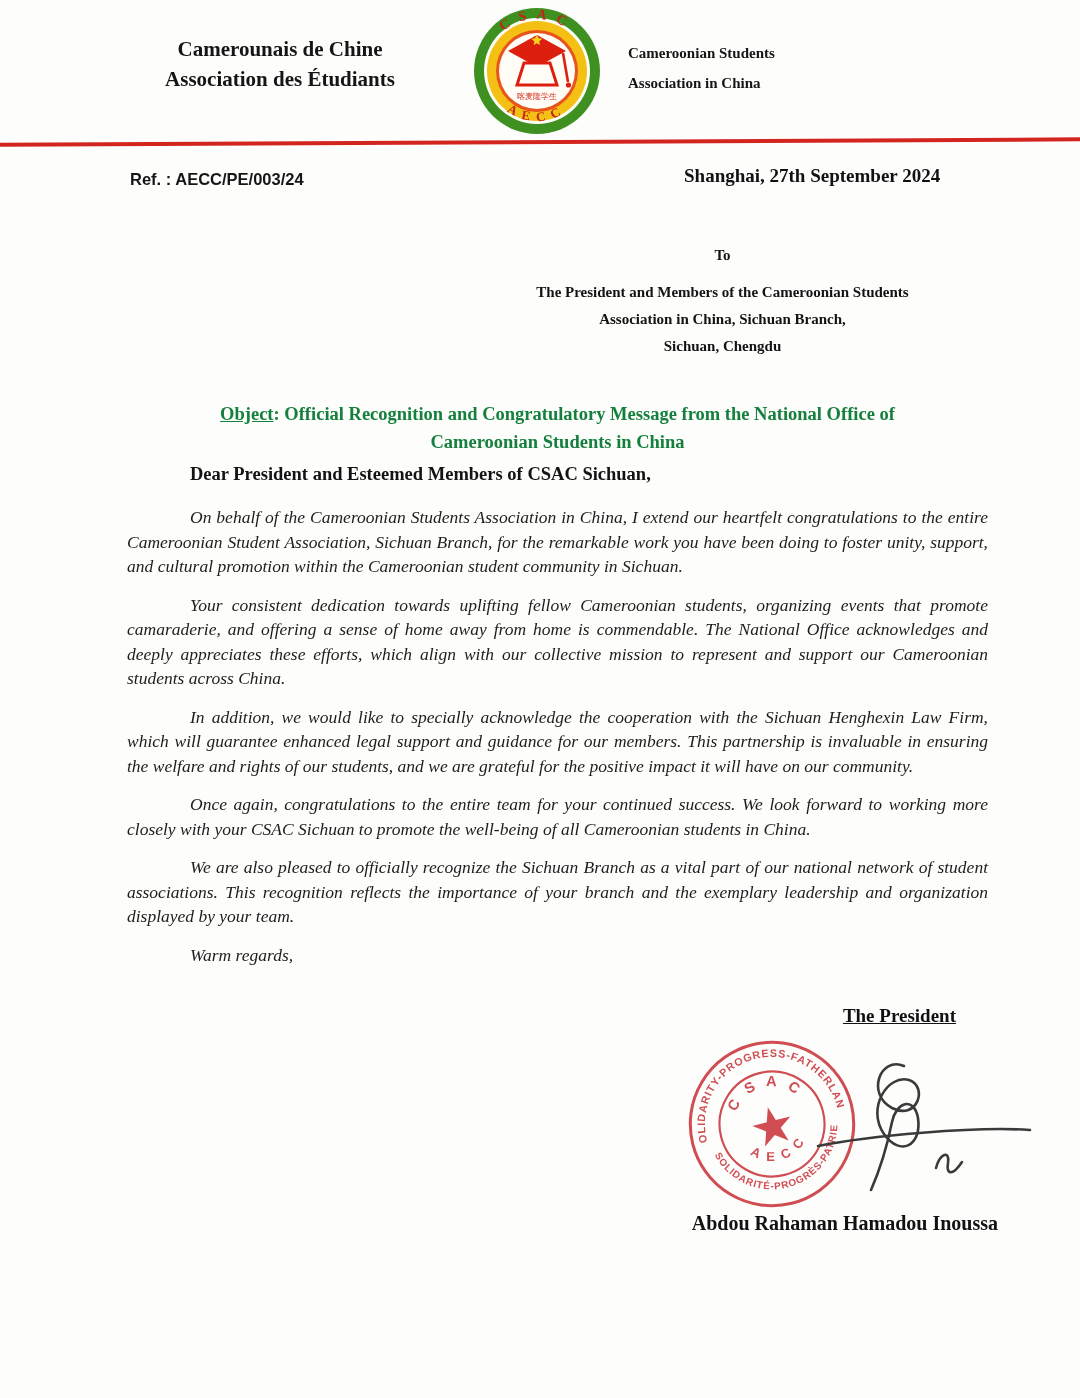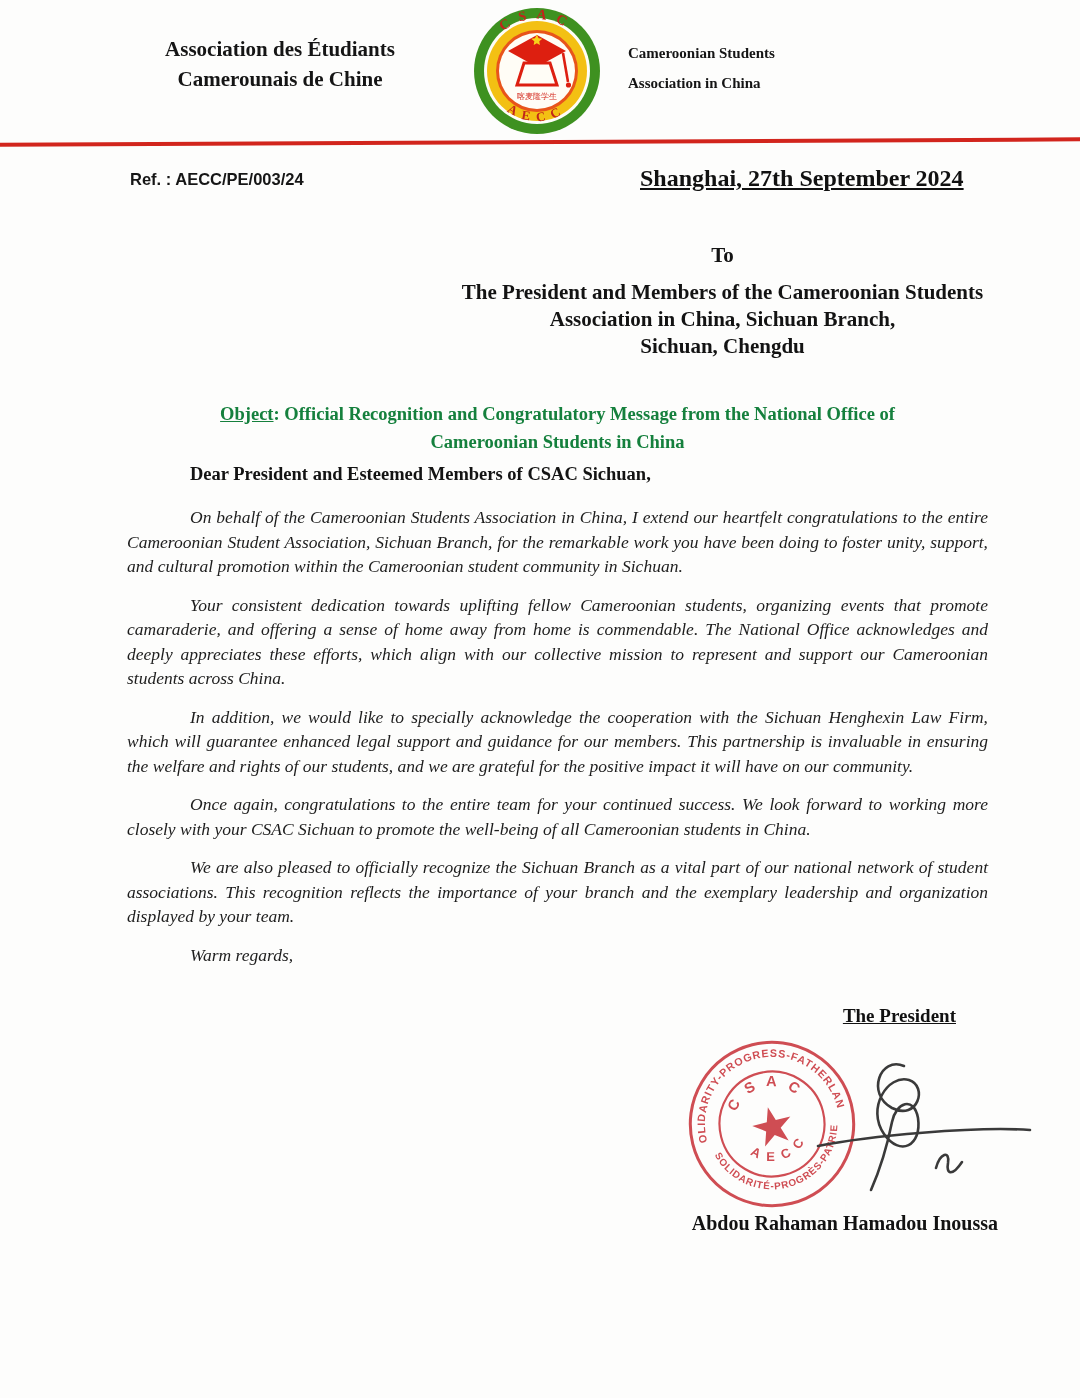--- a/index.html
+++ b/index.html
@@ -25,27 +25,27 @@
   .red-rule {
     position:absolute; left:-6px; top:140px; width:1092px; height:4px;
     background:#d2251d; transform:rotate(-0.28deg);
   }
   .ref-line {
     position:absolute; left:130px; top:170px;
     font-family:"Liberation Sans","DejaVu Sans",sans-serif;
     font-weight:bold; font-size:16.5px; color:#161616;
   }
   .date-line {
-    position:absolute; left:640px; top:165px;
-    font-weight:bold; font-size:24px; color:#111;text-decoration:underline;
+    position:absolute; left:684px; top:165px;
+    font-weight:bold; font-size:19px; color:#111;
   }
   
   .recipient {
     position:absolute; left:430px; top:242px; width:585px;
-    text-align:center; font-weight:bold; font-size:21px; line-height:27px; color:#131313;
+    text-align:center; font-weight:bold; font-size:15px; line-height:27px; color:#131313;
   }
   .recipient .to-word { margin-bottom:10px; }
   
   .object-block {
     position:absolute; left:127px; top:400px; width:861px;
     text-align:center; font-weight:bold; font-size:18.5px; line-height:28px; color:#15803d;
   }
   .object-block .u { text-decoration:underline; }
   
   .salutation {
@@ -72,22 +72,22 @@
     position:absolute; left:0; top:207px; width:440px;
     text-align:right; font-weight:bold; font-size:20px; color:#121212;
   }
 </style>
 </head>
 <body>
 
 <div class="page">
 
   <div class="head-left">
+    <div>Camerounais de Chine</div>
     <div>Association des Étudiants</div>
-    <div>Camerounais de Chine</div>
   </div>
 
   <div class="logo-wrap">
     <svg width="130" height="130" viewBox="0 0 130 130">
       <circle cx="65" cy="65" r="63" fill="#3e9120"></circle>
       <circle cx="65" cy="65" r="53" fill="#fdfdf8"></circle>
       <circle cx="65" cy="65" r="50" fill="#f3c013"></circle>
       <circle cx="65" cy="65" r="41" fill="#e8541b"></circle>
       <circle cx="65" cy="65" r="38" fill="#fffdf6"></circle>
 

